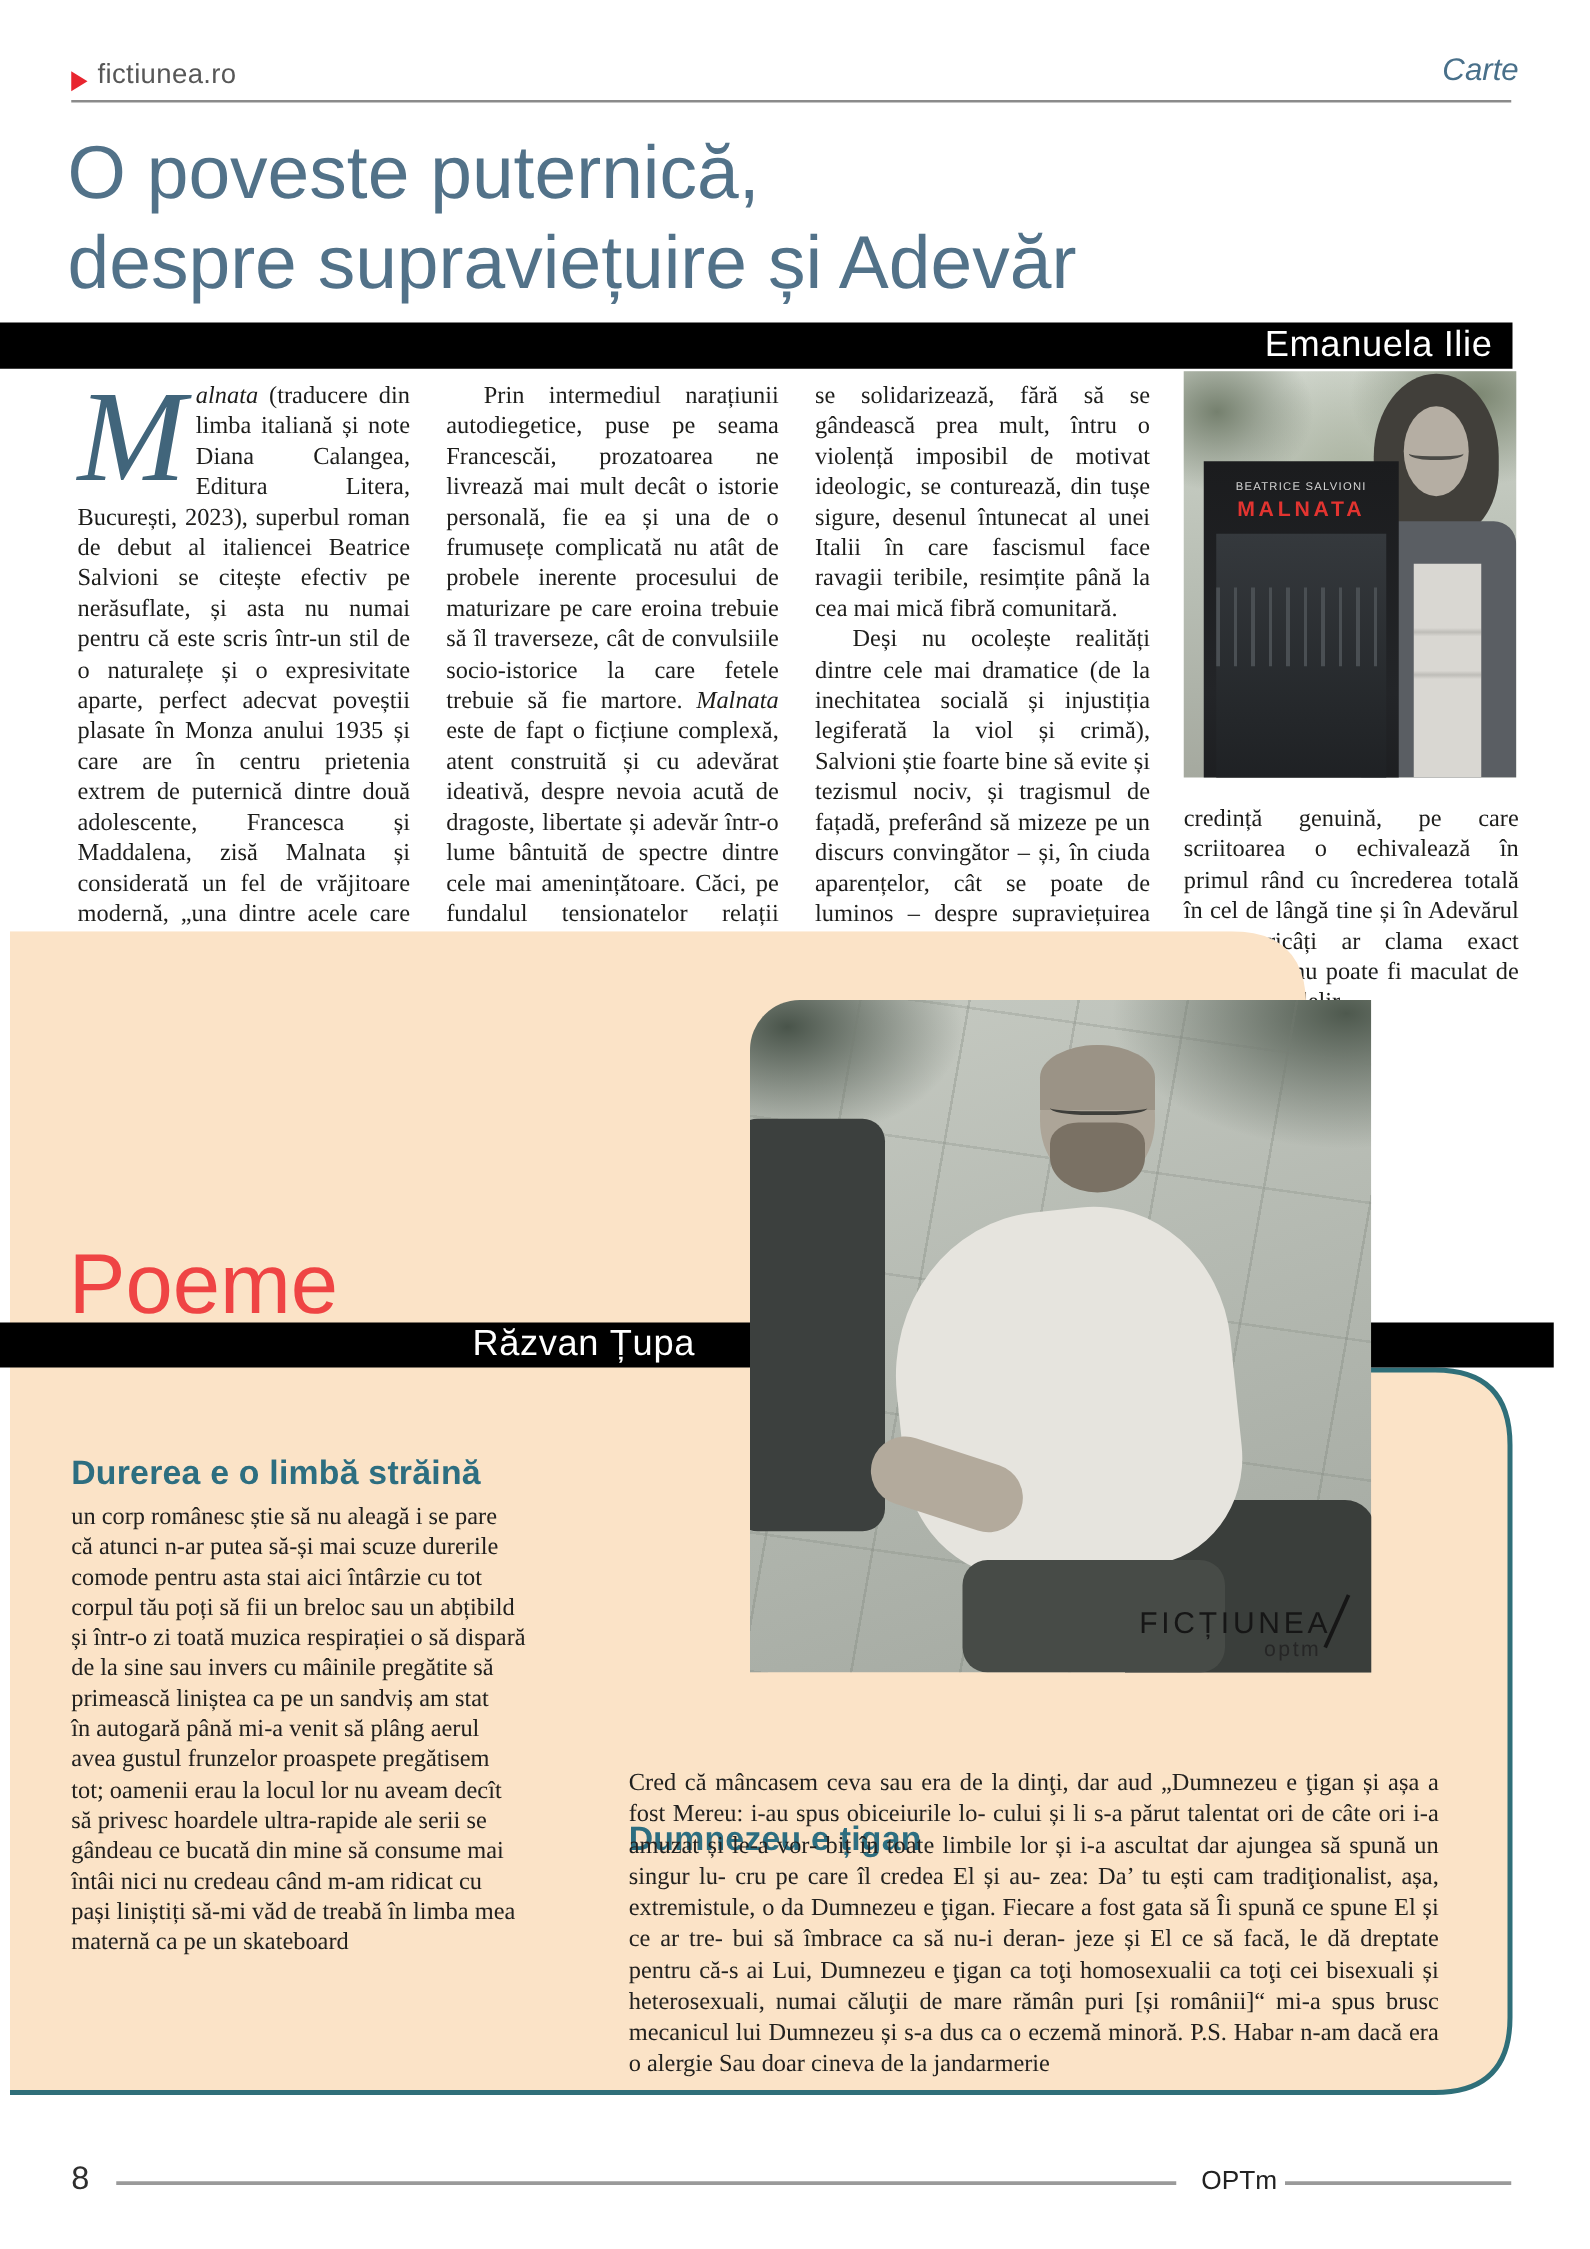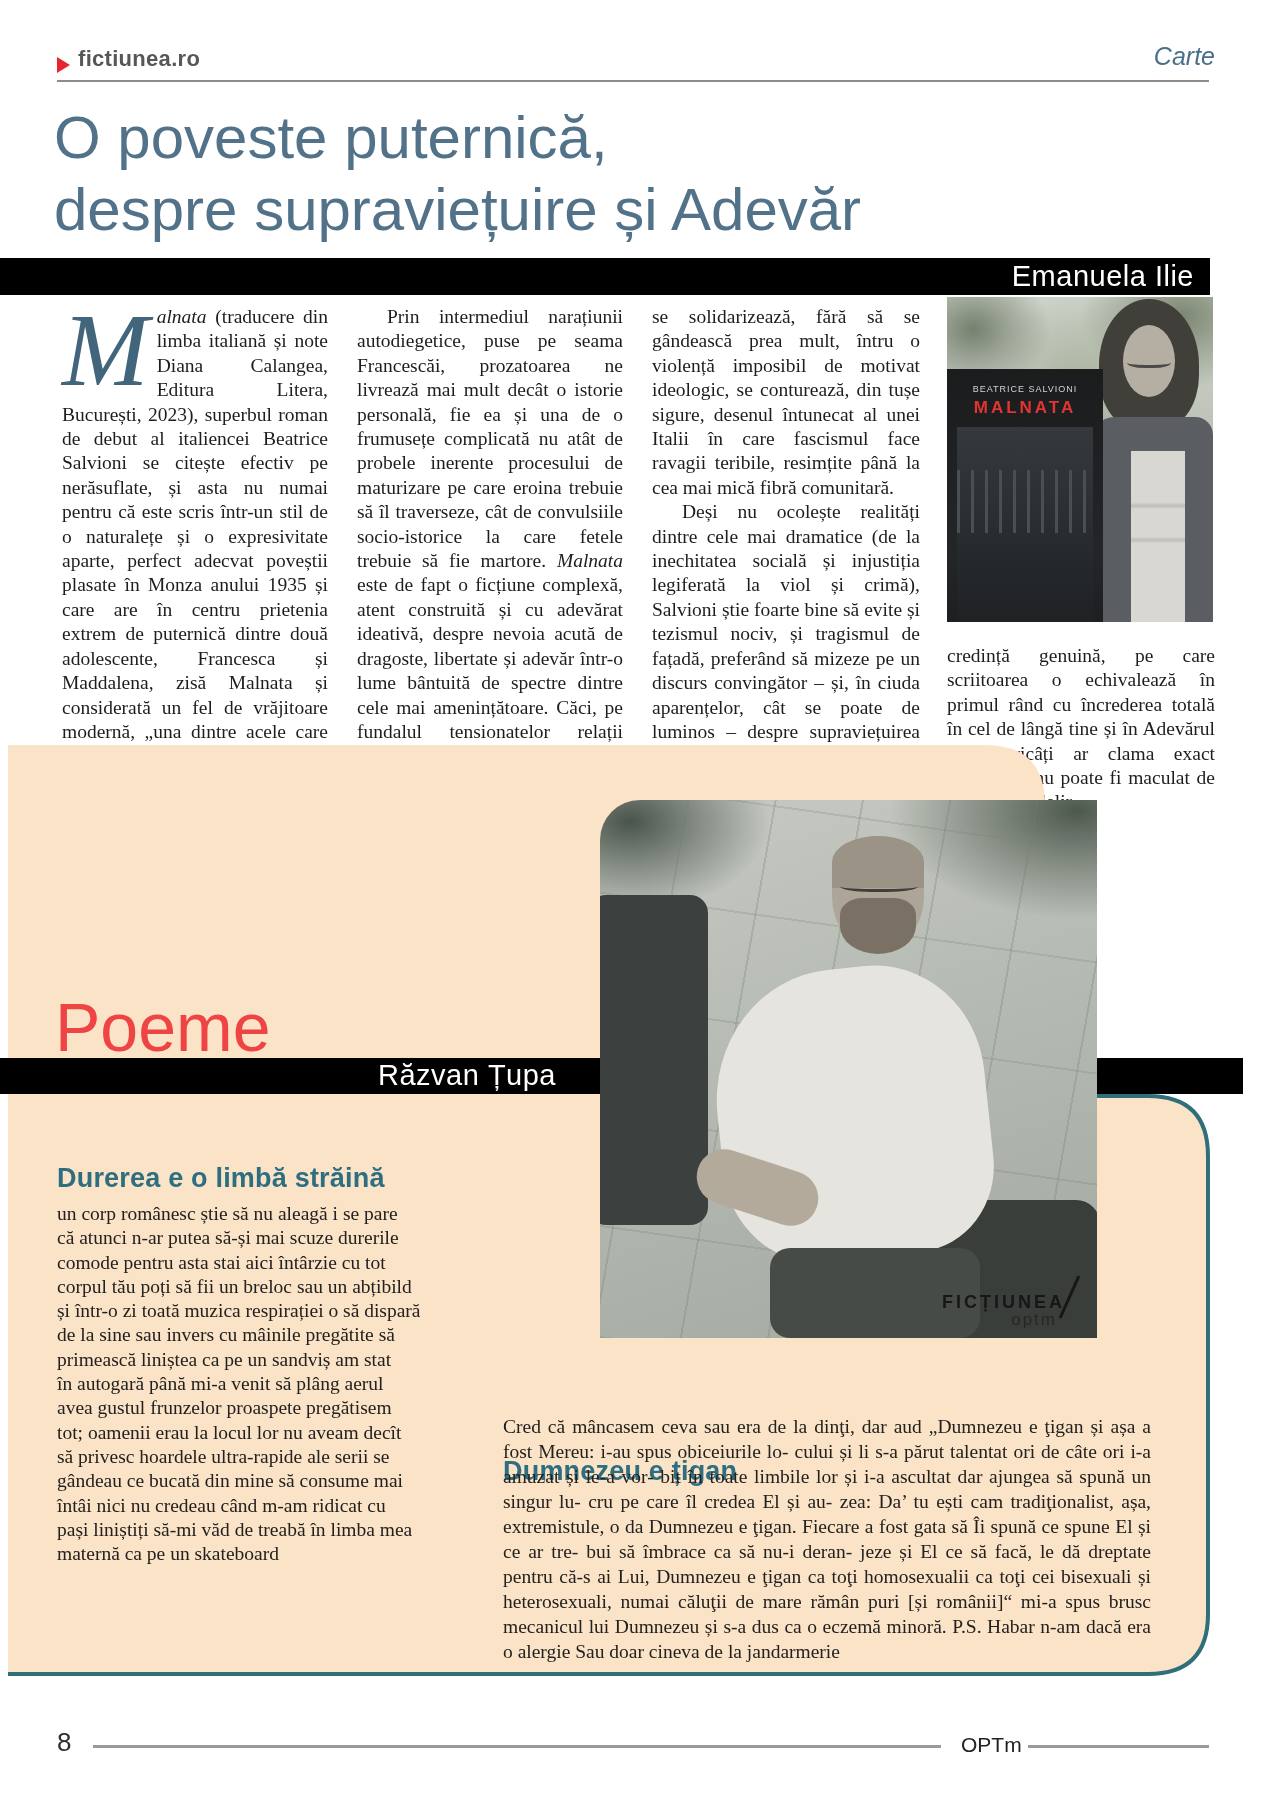--- a/index.html
+++ b/index.html
@@ -4,21 +4,21 @@
 <style>
   *{margin:0;padding:0;box-sizing:border-box}
   html,body{background:#ffffff}
   .page{position:relative;width:1272px;height:1799px;background:#fff;overflow:hidden;
         font-family:"Liberation Sans",sans-serif;color:#1d1d1b}
   .abs{position:absolute}
 
   
   .brand-arrow{left:57px;top:57px;width:0;height:0;border-left:13px solid #e8252f;
                border-top:8px solid transparent;border-bottom:8px solid transparent}
-  .brand-text{left:78px;top:46px;font-size:22px;letter-spacing:.3px;color:#575757;font-weight:700}
+  .brand-text{left:78px;top:46px;font-size:22px;letter-spacing:.3px;color:#575757;font-weight:400}
   .section-label{right:57px;top:42px;font-style:italic;font-size:25px;color:#49708a}
   .header-rule{left:57px;top:80px;width:1152px;height:2px;background:#8b8b8b}
 
   
   .article-title{left:54px;top:102px;font-size:60px;line-height:72px;color:#527289;
                  font-weight:400;letter-spacing:0}
   .band{background:#000000;color:#fff;z-index:2}
   .band1{left:0;top:258px;width:1210px;height:37px;text-align:right;
          font-size:29px;line-height:36px;padding-right:16px;letter-spacing:.5px}
   .band2{left:0;top:1058px;width:1243px;height:36px;font-size:29px;line-height:35px;
@@ -59,21 +59,21 @@
           border-radius:50% 50% 42% 42%}
   .w-face{position:absolute;left:176px;top:28px;width:52px;height:72px;background:#b5aea3;border-radius:50%}
   .w-glasses{position:absolute;left:180px;top:58px;width:44px;height:13px;
              border-bottom:3px solid #4a4a46;border-radius:40%}
   .w-jacket{position:absolute;left:142px;top:120px;width:124px;height:205px;background:#5a5e63;
             border-radius:26px 18px 0 0}
   .w-shirt{position:absolute;left:184px;top:154px;width:54px;height:171px;background:#d9d7d2;
            background-image:linear-gradient(180deg,transparent 30%,#55555033 32%,transparent 34%,
            transparent 50%,#55555033 52%,transparent 54%)}
   
-  .book-cover{position:absolute;left:0;top:72px;width:156px;height:309px;
+  .book-cover{position:absolute;left:16px;top:72px;width:156px;height:309px;
               background:linear-gradient(180deg,#1b1c1e 0%,#232528 60%,#191a1c 100%);color:#d8d8d8}
   .bc-author{position:absolute;top:15px;width:100%;text-align:center;font-size:9px;letter-spacing:1px;color:#d3d3d3}
   .bc-title{position:absolute;top:29px;width:100%;text-align:center;font-size:17px;font-weight:bold;
             letter-spacing:3px;color:#e23430}
   .bc-scene{position:absolute;left:10px;top:58px;right:10px;bottom:38px;
             background:linear-gradient(180deg,#35393d 0%,#24272a 70%,#1d1f22 100%);
             background-blend-mode:normal}
   .bc-rail{position:absolute;left:0;top:20%;width:100%;height:30%;
            background:repeating-linear-gradient(90deg,#4a4f53 0 3px,transparent 3px 14px)}
   .bc-pub{position:absolute;bottom:11px;left:12px;font-size:9px;letter-spacing:1.5px;color:#c5c5c5}
@@ -97,22 +97,22 @@
          border-radius:28px;transform:rotate(18deg)}
   .m-head{position:absolute;left:232px;top:36px;width:92px;height:112px;background:#ada598;
           border-radius:50% 50% 46% 46%}
   .m-scalp{position:absolute;left:232px;top:36px;width:92px;height:52px;background:#9b9386;
            border-radius:50% 50% 0 0}
   .m-beard{position:absolute;left:240px;top:98px;width:76px;height:56px;background:#7a7164;
            border-radius:30% 30% 50% 50%}
   .m-glasses{position:absolute;left:240px;top:78px;width:78px;height:14px;
              border-bottom:3px solid #3e3e3a;border-radius:40%}
   .m-legs{position:absolute;left:170px;top:448px;width:210px;height:90px;background:#474b47;border-radius:20px}
-  .logo-fictiunea{position:absolute;right:32px;bottom:25px;font-size:18px;letter-spacing:3px;
-                  color:#161616;font-weight:700}
+  .logo-fictiunea{position:absolute;right:32px;bottom:25px;font-size:24px;letter-spacing:3px;
+                  color:#161616;font-weight:400}
   .logo-flourish{position:absolute;right:26px;bottom:18px;width:3px;height:46px;background:#161616;
                  transform:rotate(24deg)}
   .logo-optm{position:absolute;right:40px;bottom:8px;font-size:17px;letter-spacing:2px;color:#262626}
 
   
   .page-num{left:57px;top:1727px;font-size:26px;color:#2e2e2e}
   .footer-line1{left:93px;top:1745px;width:848px;height:3px;background:#9a9a9a}
   .footer-brand{left:961px;top:1733px;font-size:21px;color:#222}
   .footer-line2{left:1028px;top:1745px;width:181px;height:3px;background:#9a9a9a}
 </style>

